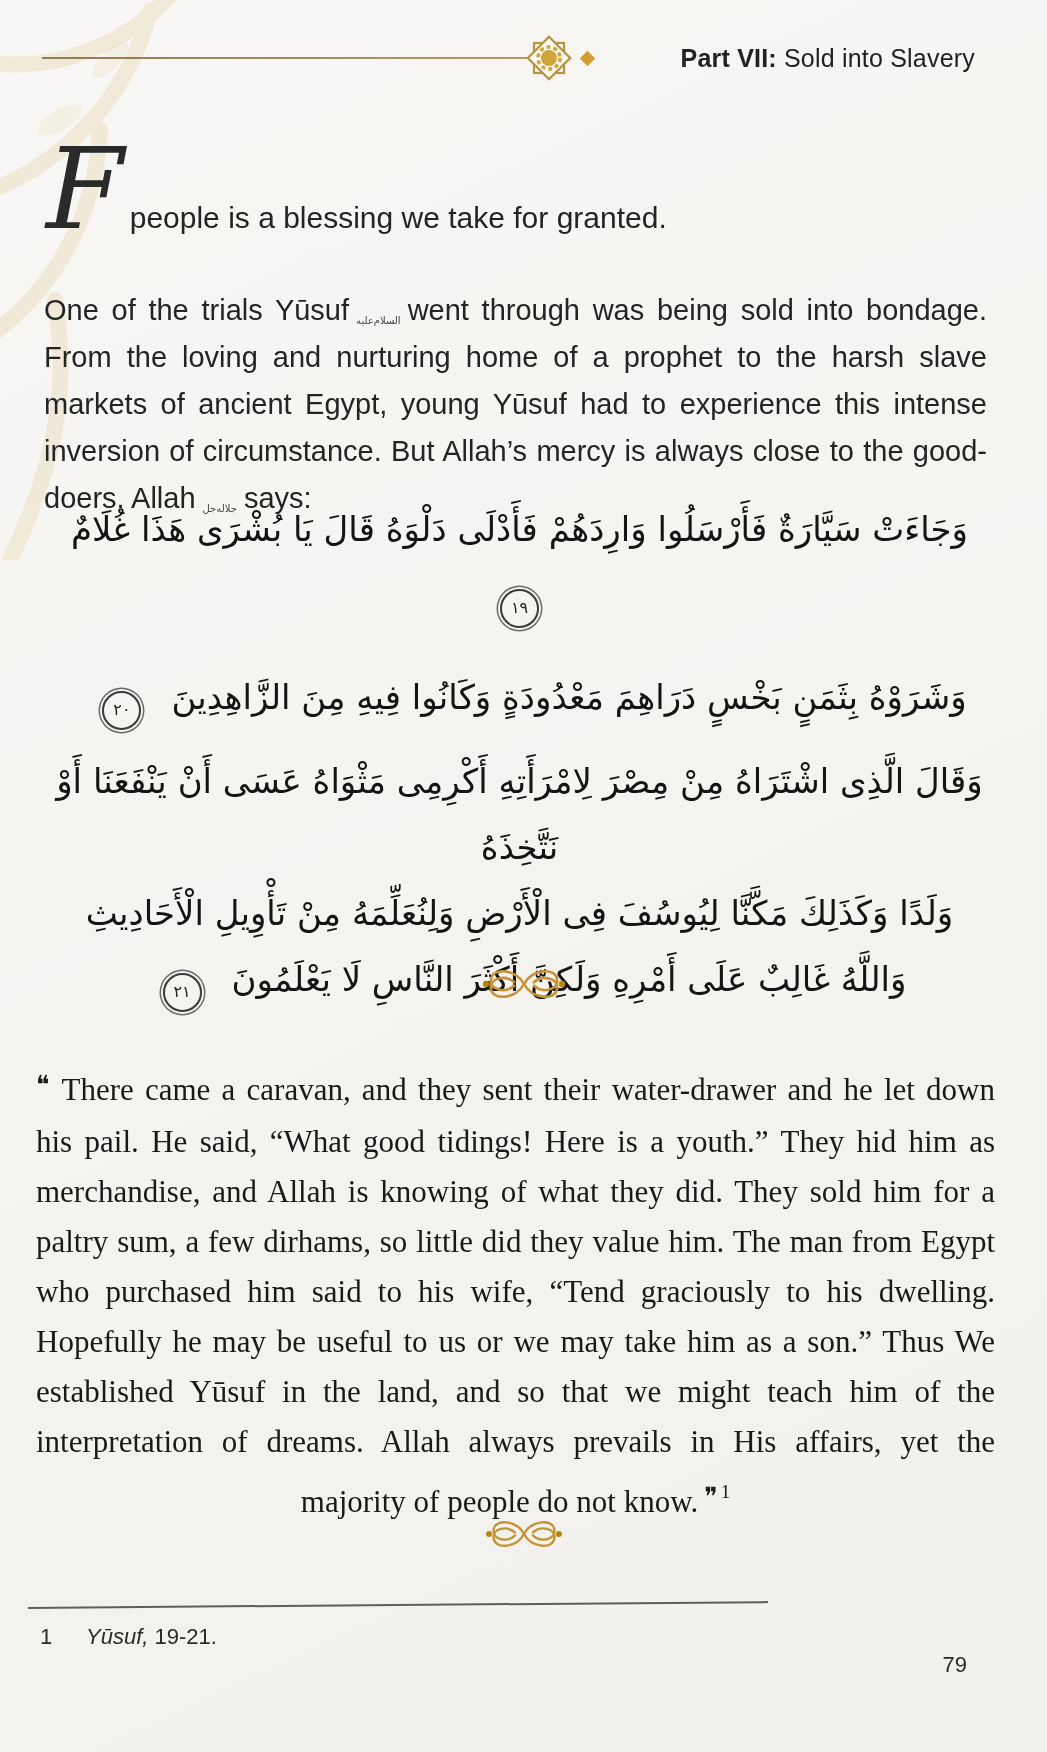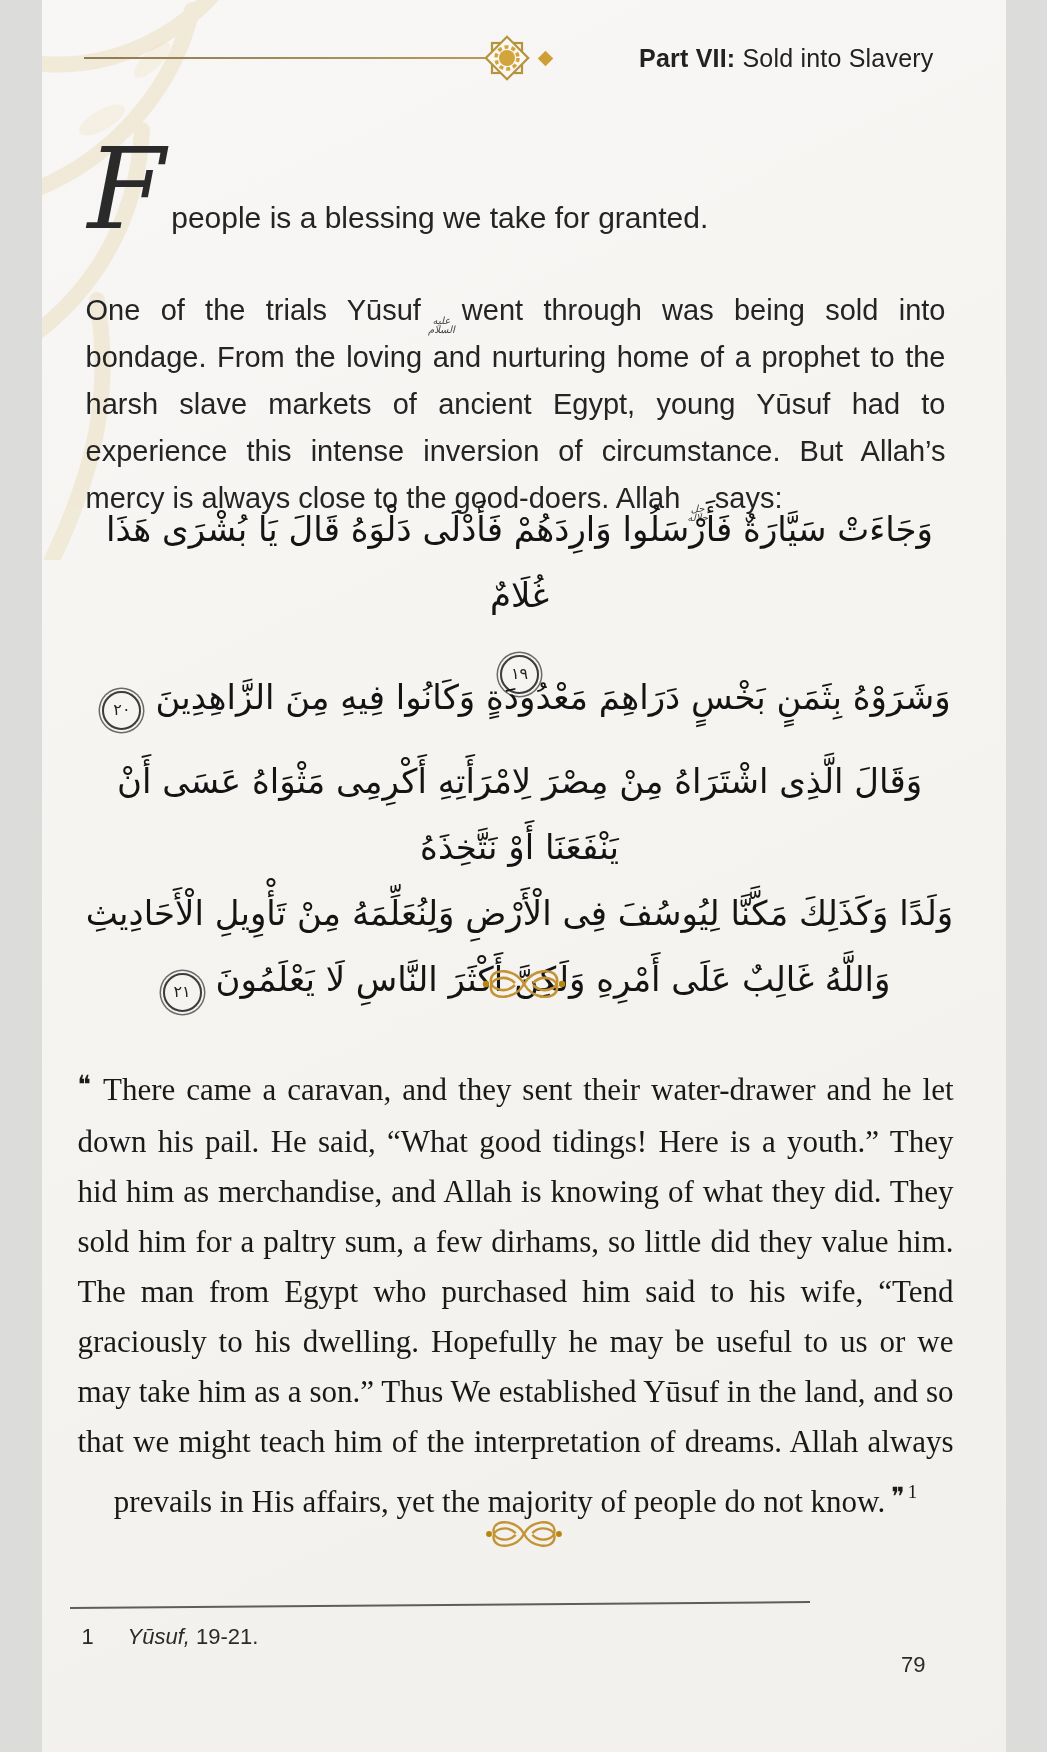--- a/index.html
+++ b/index.html
@@ -1,18 +1,18 @@
 <!DOCTYPE html>
 <html><head>
 <meta charset="utf-8">
 <style>
   html,body{margin:0;padding:0;background:#dcdcda;}
   .page{
     position:relative;
-    width:964px;height:1752px;
+    width:1047px;height:1752px;
     margin:0 auto;
     background:linear-gradient(155deg,#f8f7f5 0%,#f4f3f0 55%,#f1f0ec 100%);
     overflow:hidden;
     font-family:"Liberation Sans",sans-serif;
     color:#1f1f1f;
   }
   
   .watermark{position:absolute;top:0;left:0;pointer-events:none;}
   
   .running-header{position:absolute;top:34px;left:42px;right:72px;display:flex;align-items:center;}
@@ -20,27 +20,27 @@
   .star-wrap{flex:0 0 auto;margin-left:-2px;display:flex;align-items:center;}
   .diamond{flex:0 0 auto;width:11px;height:11px;background:#cf9f37;transform:rotate(45deg);margin-left:9px;}
   .header-text{flex:0 0 auto;margin-left:88px;font-size:25px;letter-spacing:.2px;color:#222;white-space:nowrap;}
   .header-text b{font-weight:bold;}
   
   .lead{position:absolute;top:146px;left:46px;right:60px;display:flex;align-items:baseline;}
   .dropcap{font-family:"DejaVu Serif",serif;font-style:italic;font-size:112px;line-height:.78;color:#2a2a2a;margin-right:6px;}
   .lead-text{font-size:30px;color:#242424;}
   
   .intro{position:absolute;top:258px;left:44px;right:60px;font-size:29px;line-height:47px;text-align:justify;color:#242424;}
-  .honorific{display:inline-flex;flex-direction:column;align-items:center;vertical-align:-4px;margin:0 7px;font-family:"DejaVu Sans",sans-serif;font-size:10px;line-height:9px;color:#444;font-style:italic;}
+  .honorific{display:inline-flex;flex-direction:row;align-items:center;vertical-align:-4px;margin:0 7px;font-family:"DejaVu Sans",sans-serif;font-size:10px;line-height:9px;color:#444;}
   
   .quran{position:absolute;left:40px;right:48px;direction:rtl;text-align:center;font-family:"DejaVu Sans",sans-serif;font-size:34px;line-height:66px;color:#141414;}
   .q19{top:496px;}
   .q20{top:664px;}
   .q21{top:748px;}
-  .ayah{display:inline-flex;align-items:center;justify-content:center;width:35px;height:35px;border:2px solid #3c3c3c;border-radius:50%;box-shadow:0 0 0 2px #f4f3f0,0 0 0 3.5px #6a6a6a;margin:0 14px;vertical-align:-6px;}
+  .ayah{display:inline-flex;align-items:center;justify-content:center;width:35px;height:35px;border:2px solid #3c3c3c;border-radius:50%;box-shadow:0 0 0 2px #f4f3f0,0 0 0 3.5px #6a6a6a;margin:0 30px;vertical-align:-6px;}
   .ayah-num{font-size:16px;line-height:1;color:#222;}
   
   .divider{position:absolute;left:0;right:0;display:flex;justify-content:center;}
   .divider-1{top:960px;}
   .divider-2{top:1510px;}
   
   .translation{position:absolute;top:1034px;left:36px;right:52px;font-family:"Liberation Serif",serif;font-size:31px;line-height:50px;text-align:justify;text-align-last:center;color:#191919;}
   .quote-mark{font-family:"DejaVu Sans",sans-serif;font-size:25px;color:#1b1b1b;position:relative;top:-7px;}
   .quote-open{margin-right:12px;}
   .quote-close{margin-left:6px;}

